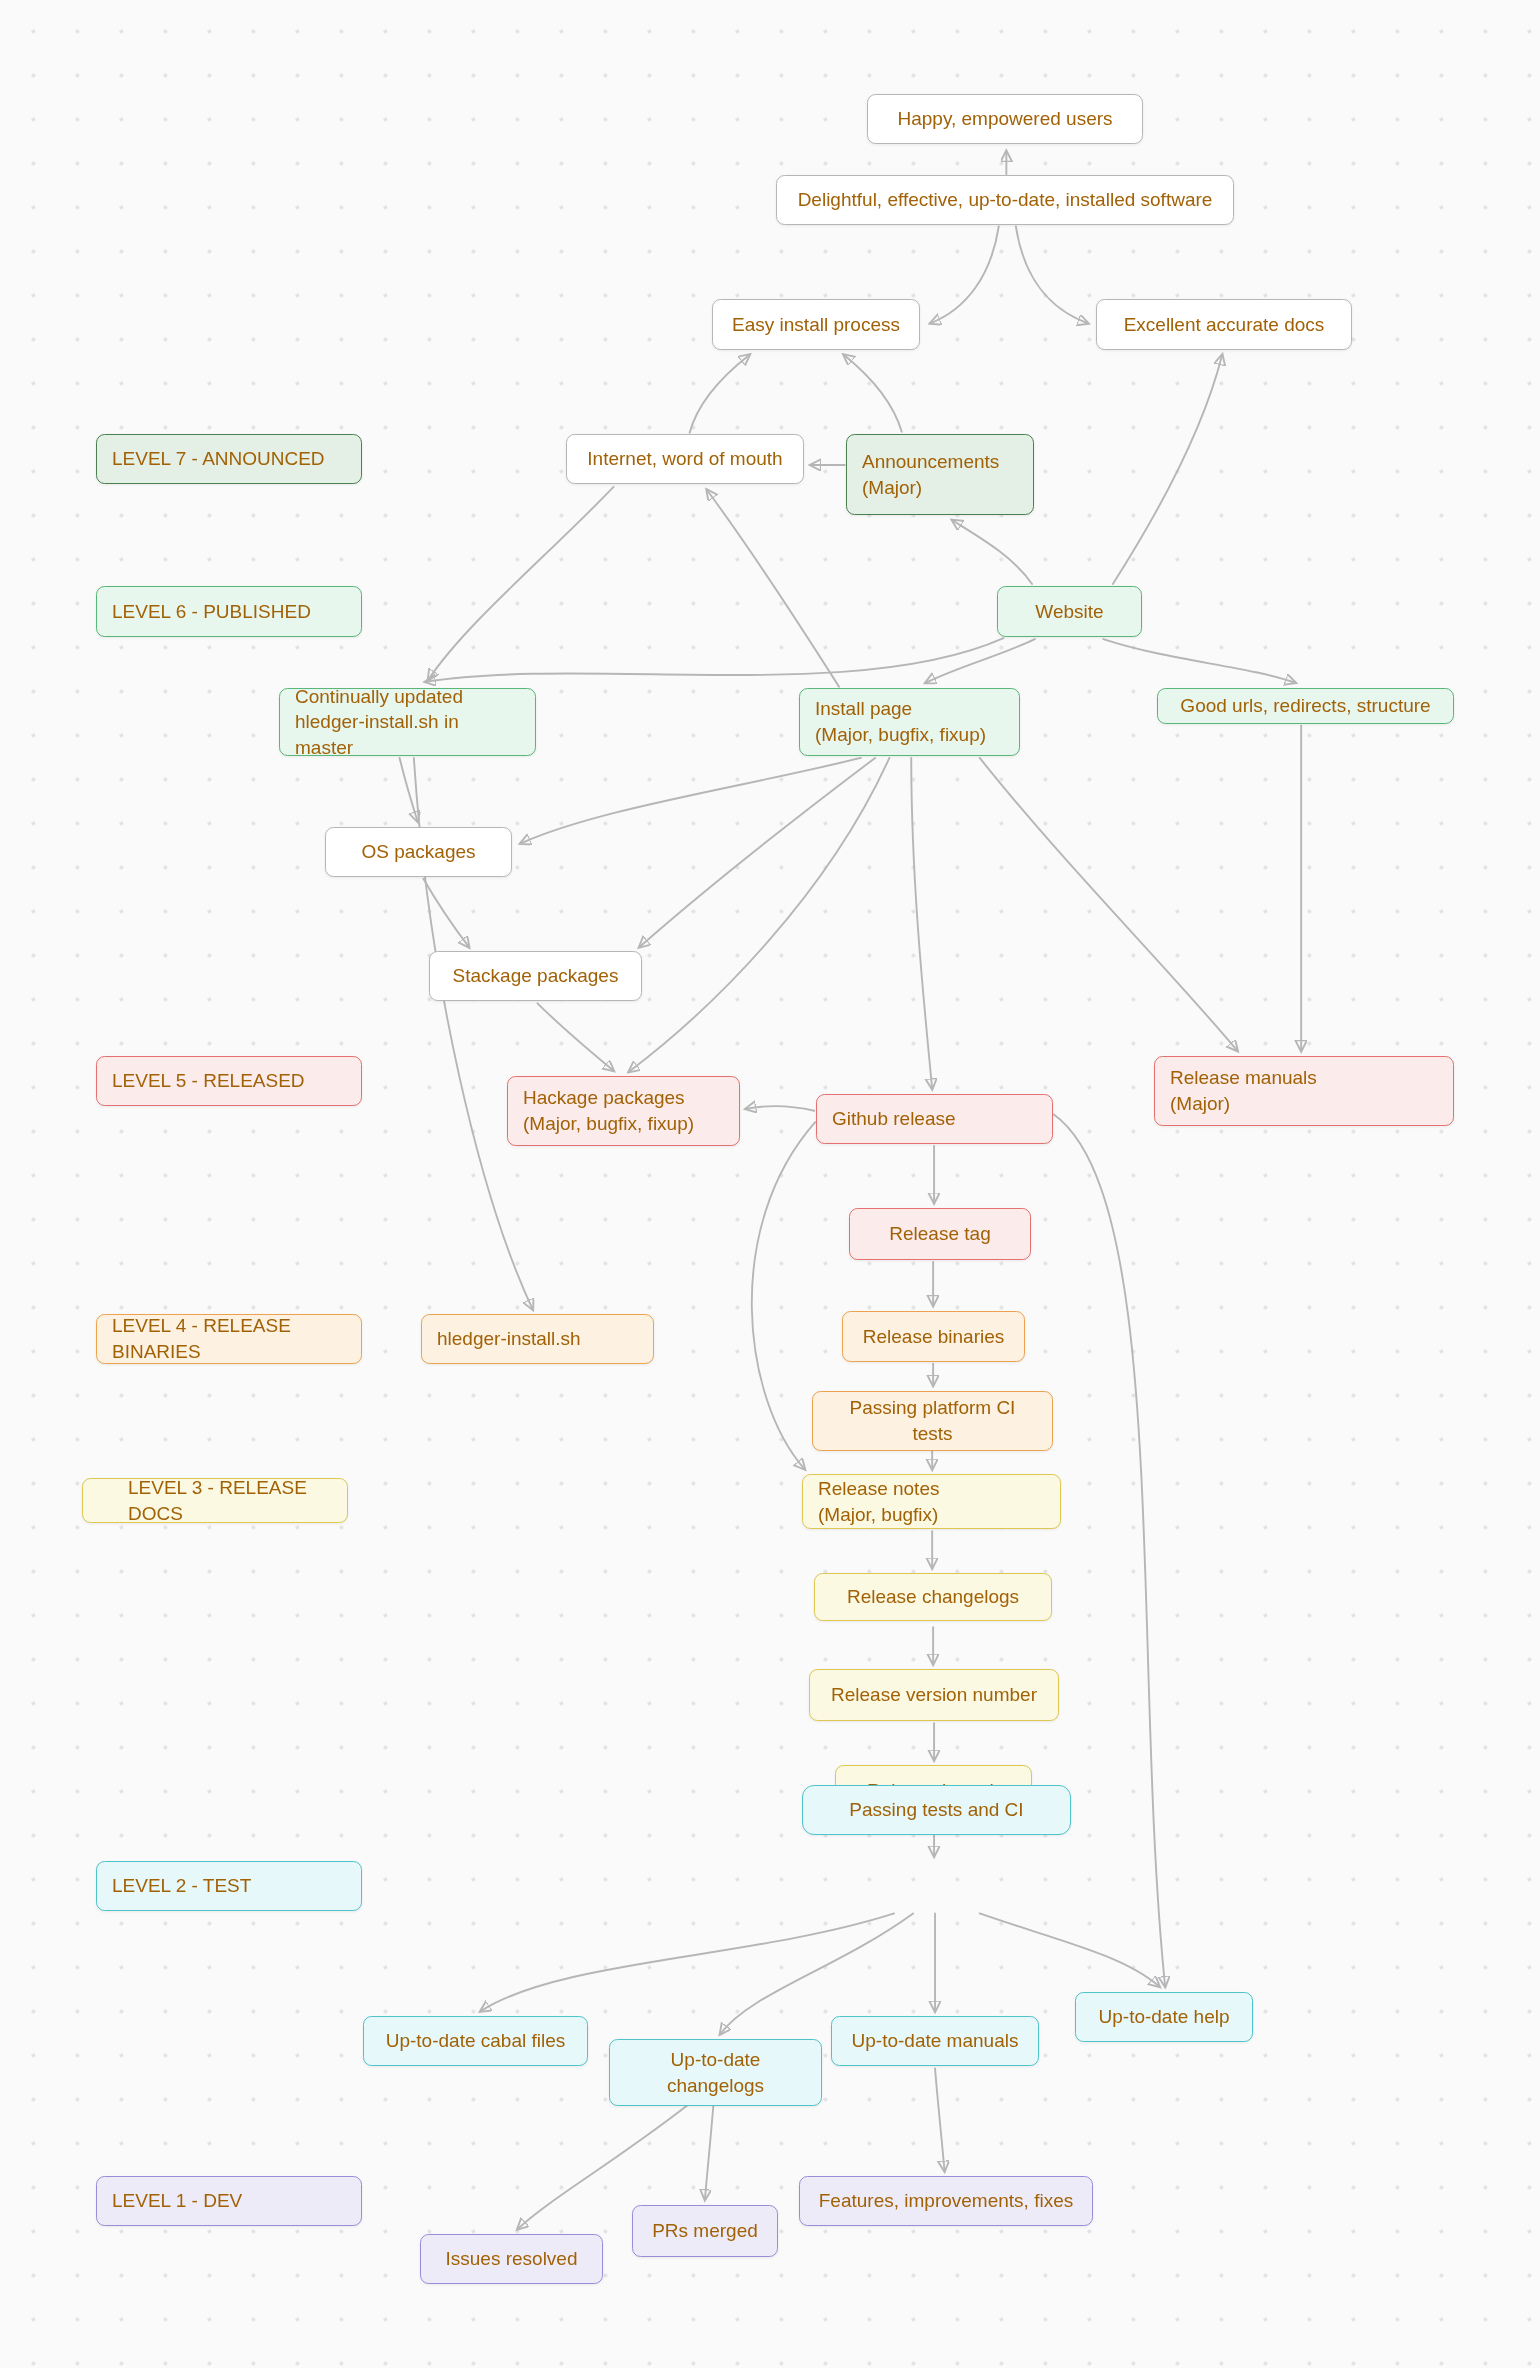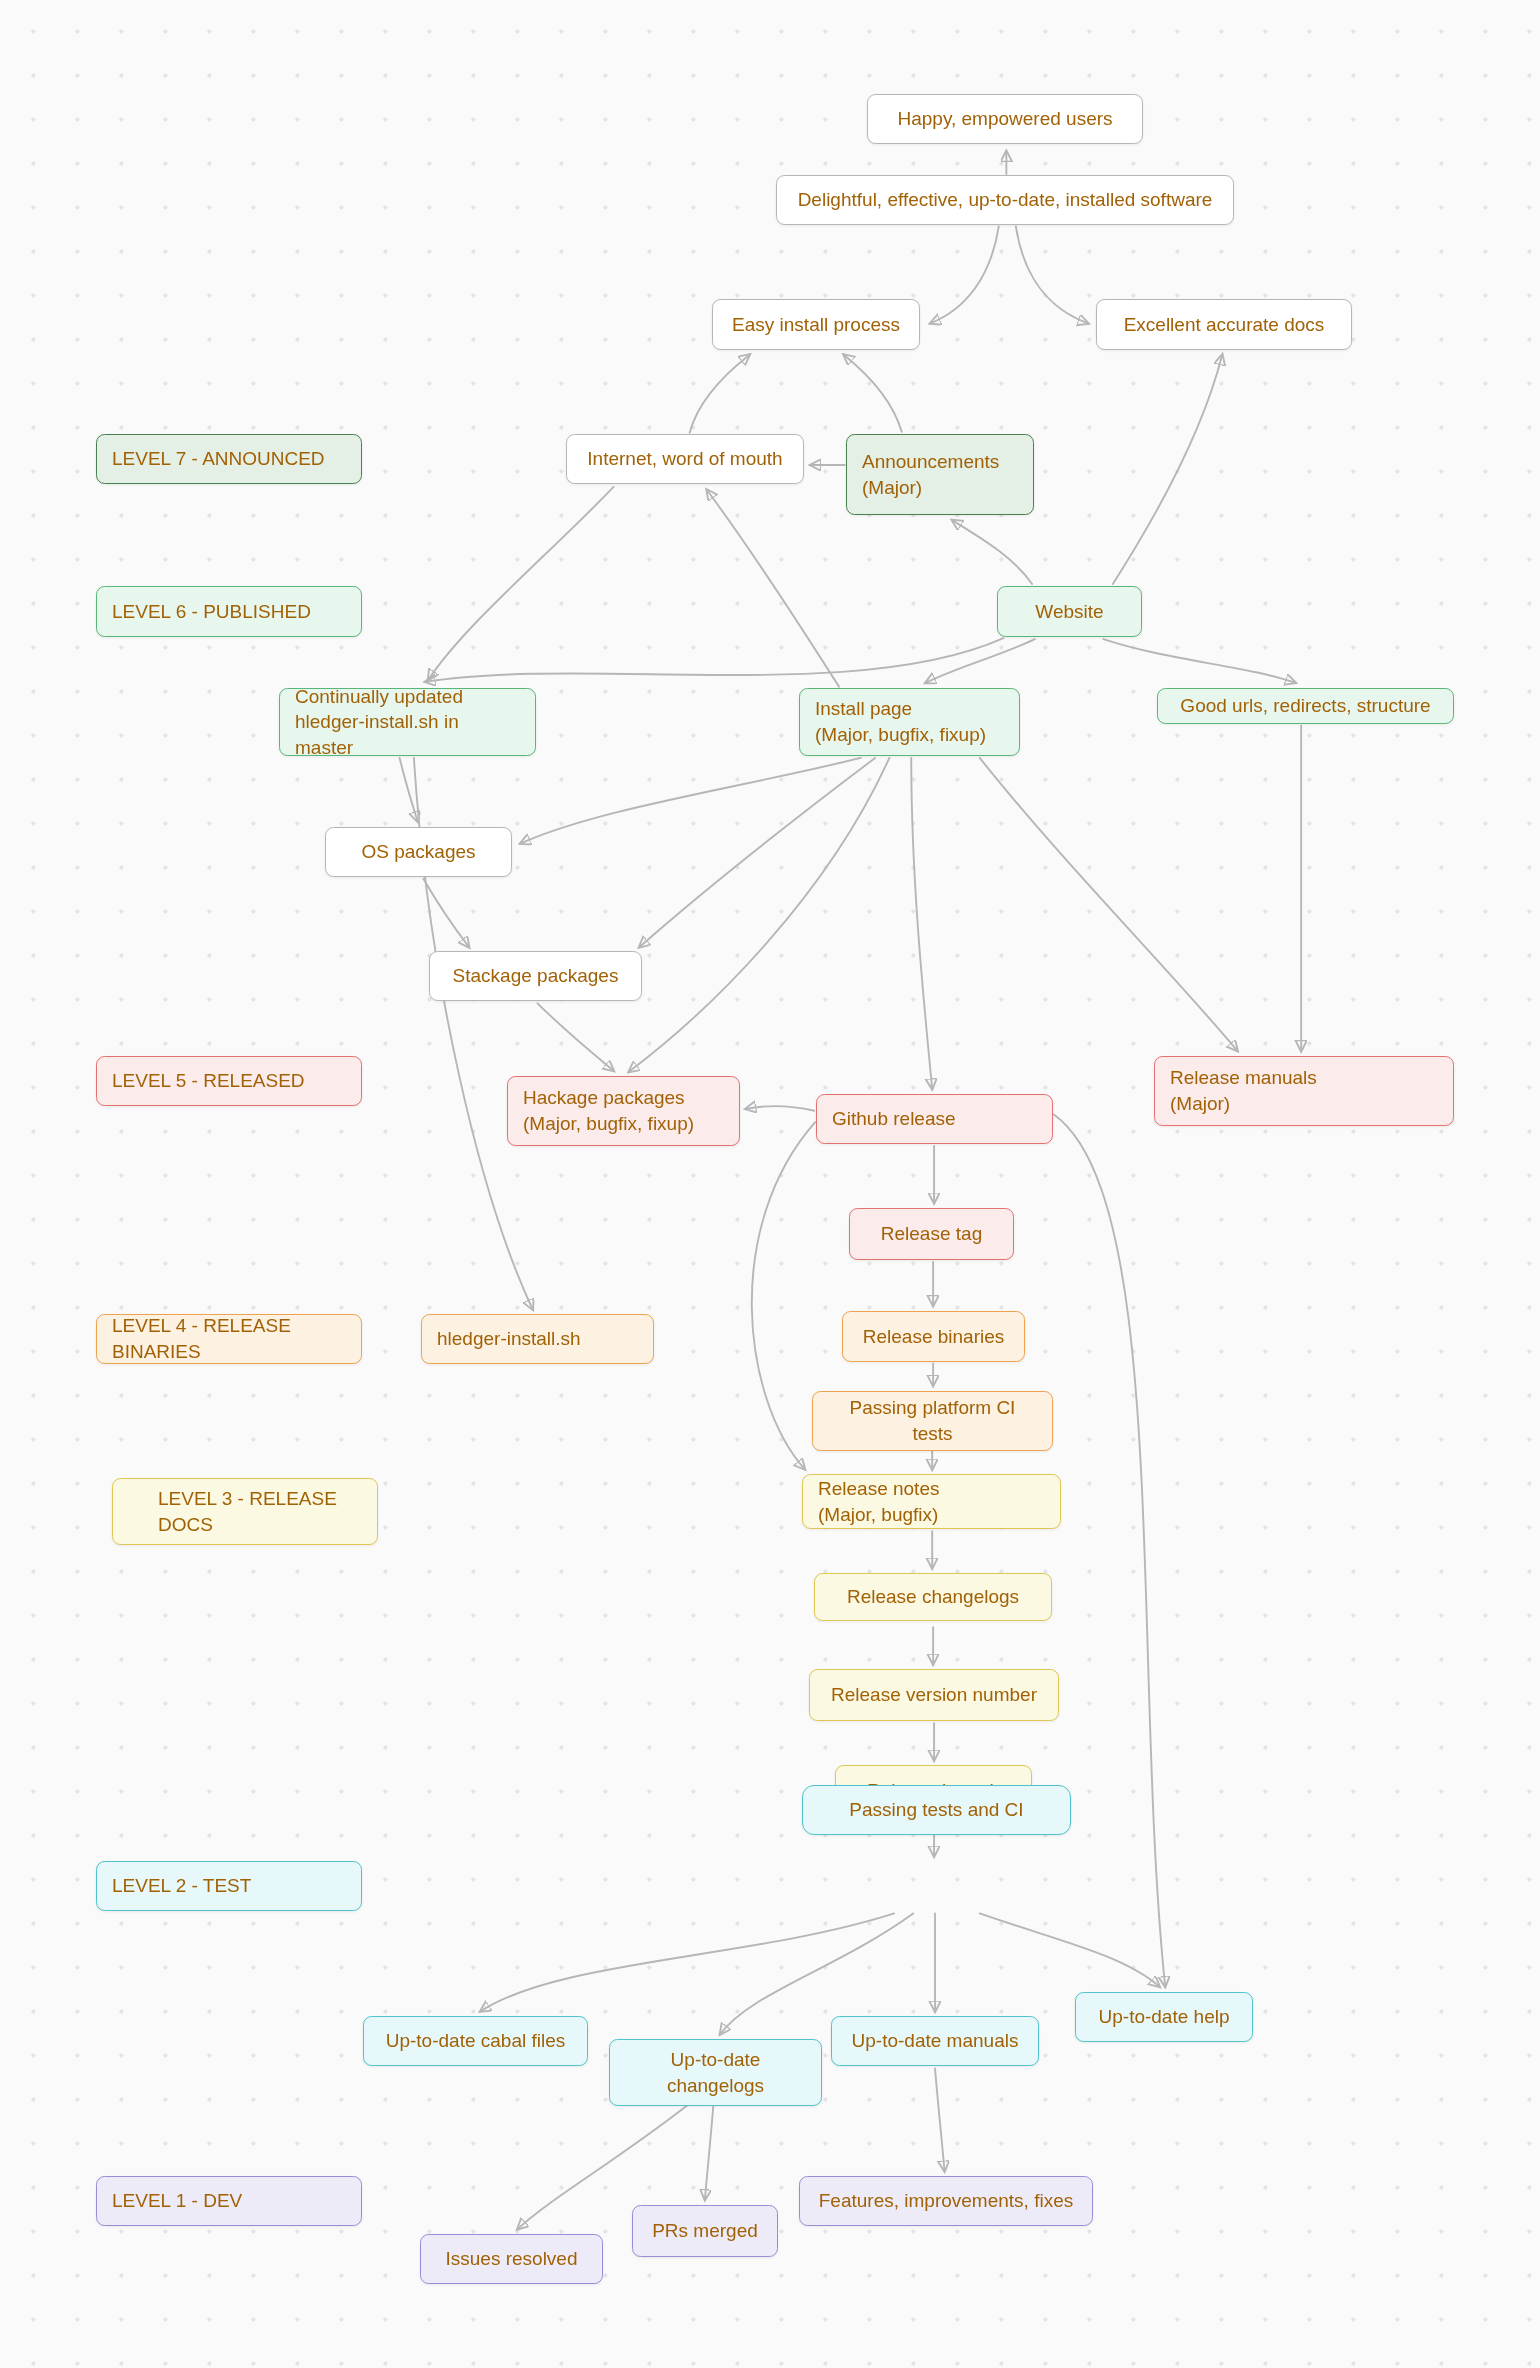--- a/index.html
+++ b/index.html
@@ -107,28 +107,28 @@
 
   <div class="node c-white" style="left:325px;top:827px;width:187px;height:50px;">OS packages</div>
   <div class="node c-white" style="left:429px;top:951px;width:213px;height:50px;">Stackage packages</div>
 
   <div class="node c-l5 left" style="left:96px;top:1056px;width:266px;height:50px;">LEVEL 5 - RELEASED</div>
   <div class="node c-l5 left" style="left:507px;top:1076px;width:233px;height:70px;">Hackage packages
 (Major, bugfix, fixup)</div>
   <div class="node c-l5 left" style="left:816px;top:1094px;width:237px;height:50px;">Github release</div>
   <div class="node c-l5 left" style="left:1154px;top:1056px;width:300px;height:70px;">Release manuals
 (Major)</div>
-  <div class="node c-l5" style="left:849px;top:1208px;width:165px;height:52px;">Release tag</div>
+  <div class="node c-l5" style="left:849px;top:1208px;width:182px;height:52px;">Release tag</div>
 
   <div class="node c-l4 left" style="left:96px;top:1314px;width:266px;height:50px;">LEVEL 4 - RELEASE BINARIES</div>
   <div class="node c-l4 left" style="left:421px;top:1314px;width:233px;height:50px;">hledger-install.sh</div>
   <div class="node c-l4" style="left:842px;top:1311px;width:183px;height:51px;">Release binaries</div>
   <div class="node c-l4" style="left:812px;top:1391px;width:241px;height:60px;">Passing platform CI tests</div>
 
-  <div class="node c-l3 left" style="left:112px;top:1478px;width:266px;height:67px;padding-left:45px;">LEVEL 3 - RELEASE DOCS</div>
+  <div class="node c-l3 left" style="left:82px;top:1478px;width:266px;height:45px;padding-left:45px;">LEVEL 3 - RELEASE DOCS</div>
   <div class="node c-l3 left" style="left:802px;top:1474px;width:259px;height:55px;">Release notes
 (Major, bugfix)</div>
   <div class="node c-l3" style="left:814px;top:1573px;width:238px;height:48px;">Release changelogs</div>
   <div class="node c-l3" style="left:809px;top:1669px;width:250px;height:52px;">Release version number</div>
   <div class="node c-l3" style="left:835px;top:1765px;width:197px;height:51px;">Release branch</div>
 
   <div class="node c-l2 left" style="left:96px;top:1861px;width:266px;height:50px;">LEVEL 2 - TEST</div>
   <div class="node c-l2" style="left:802px;top:1785px;width:269px;height:50px;border-radius:12px;">Passing tests and CI</div>
   <div class="node c-l2" style="left:363px;top:2016px;width:225px;height:50px;">Up-to-date cabal files</div>
   <div class="node c-l2" style="left:609px;top:2039px;width:213px;height:67px;">Up-to-date changelogs</div>

